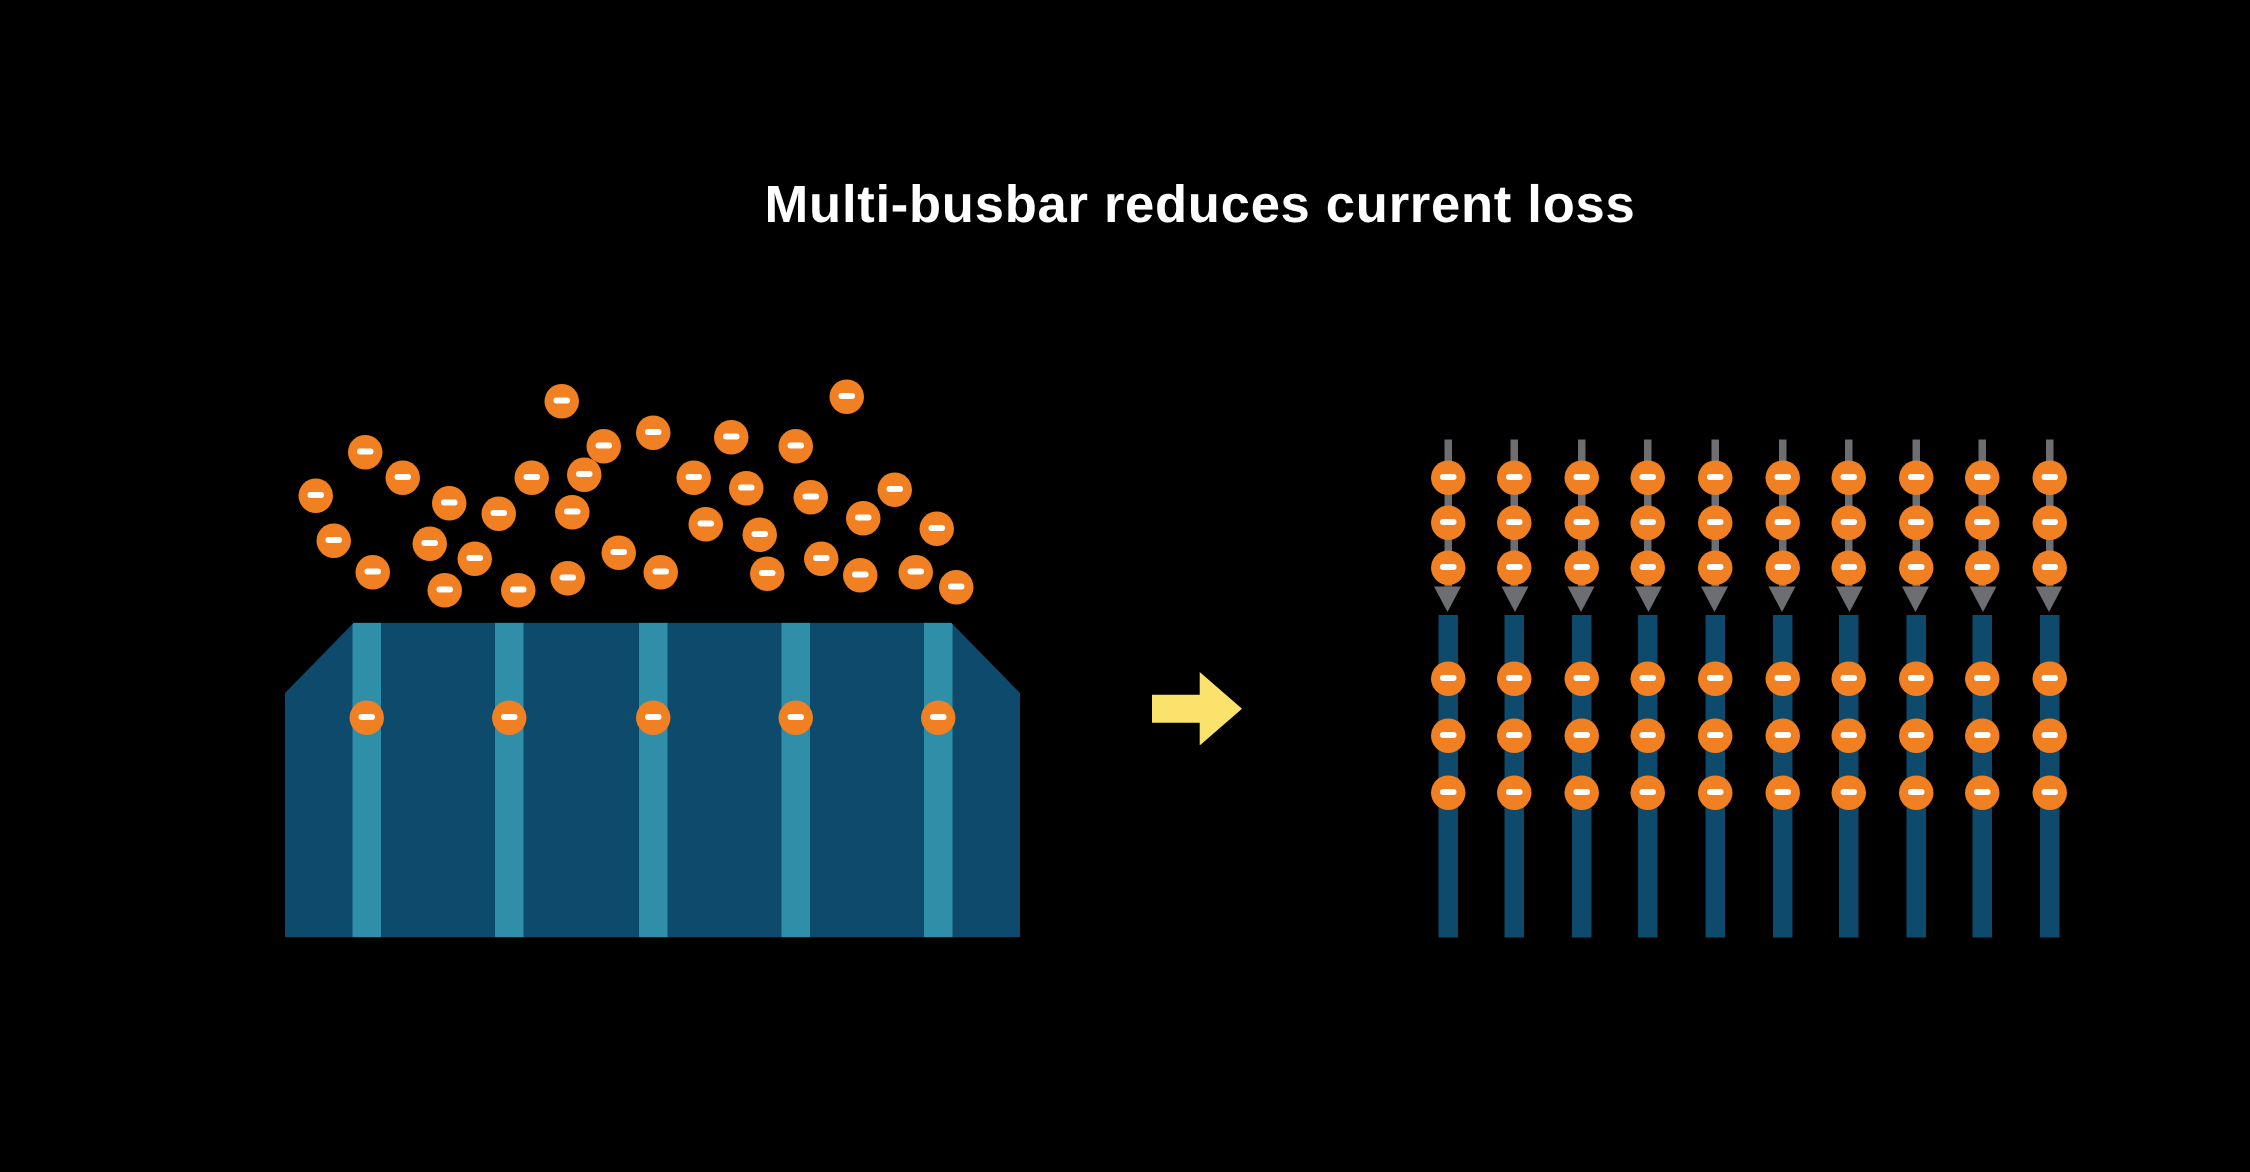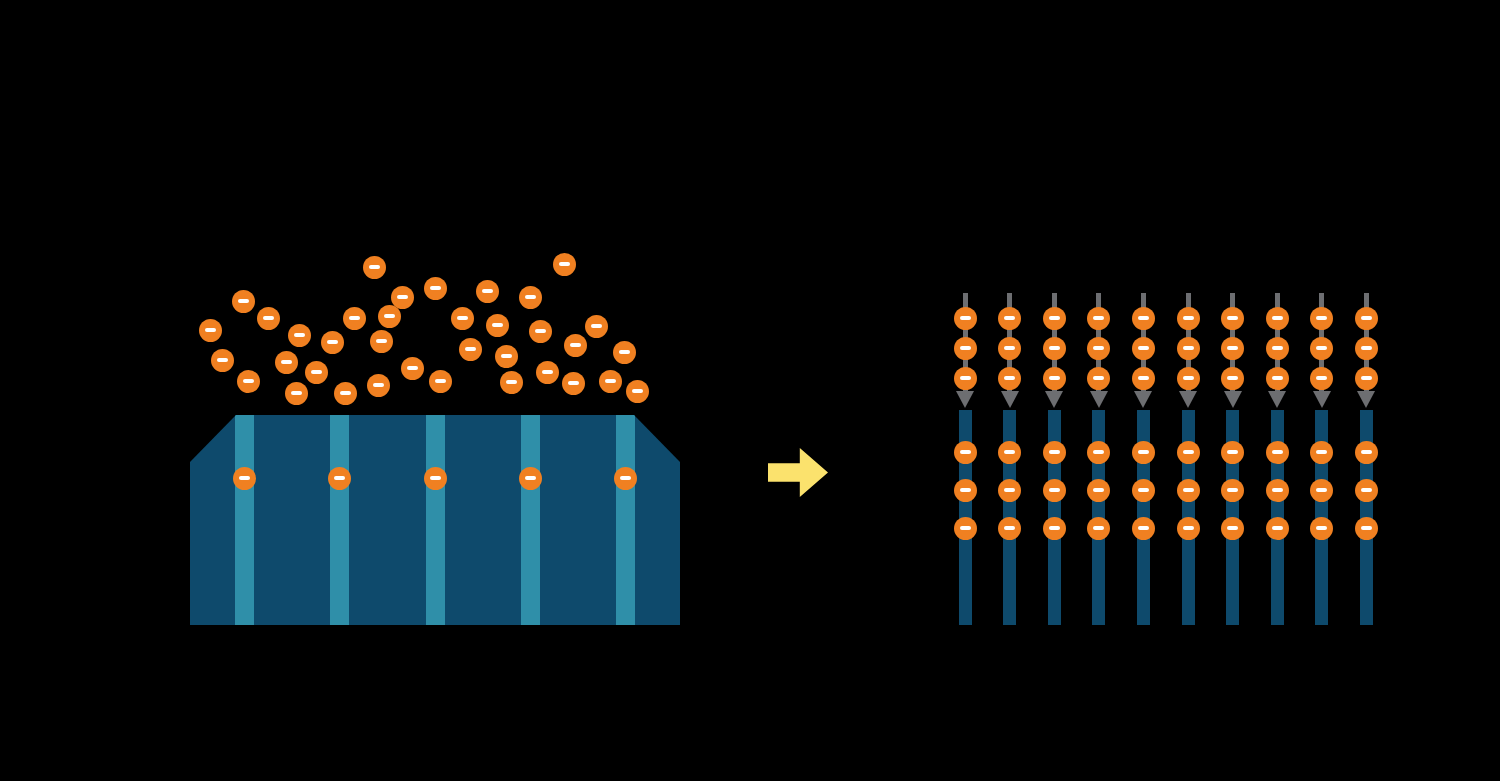--- a/index.html
+++ b/index.html
@@ -80,20 +80,21 @@
     left: 768px; top: 448px;
     width: 60px; height: 49px;
     background: var(--yellow, #fbe26d);
     clip-path: polygon(0 31%, 53% 31%, 53% 0, 100% 50%, 53% 100%, 53% 69%, 0 69%);
   }
 </style>
 </head>
 <body>
 
 <div class="stage">
+  <h1 class="title">Multi-busbar reduces current loss</h1>
 
   <div class="cell">
       <div class="stripe" style="left: 44.5px;"></div>
       <div class="stripe" style="left: 139.5px;"></div>
       <div class="stripe" style="left: 235.5px;"></div>
       <div class="stripe" style="left: 330.5px;"></div>
       <div class="stripe" style="left: 425.5px;"></div>
     </div>
 
   <div class="transition"></div>

